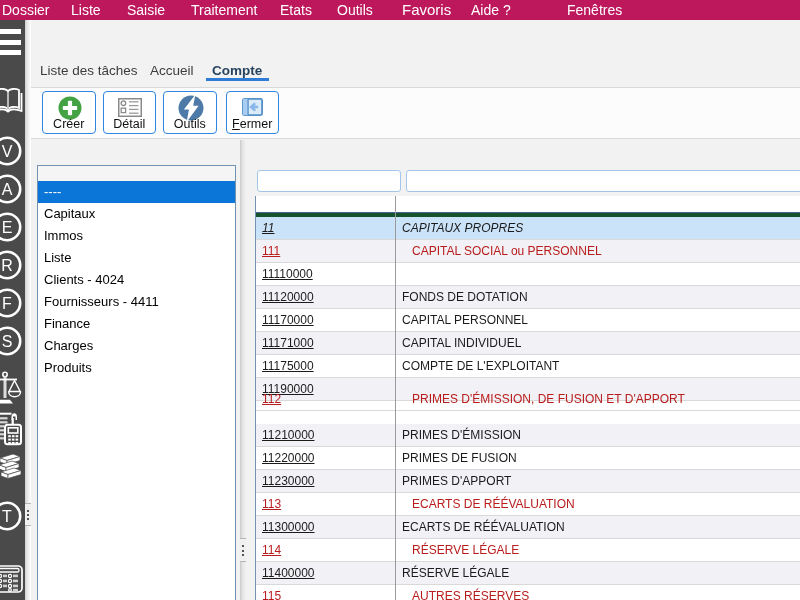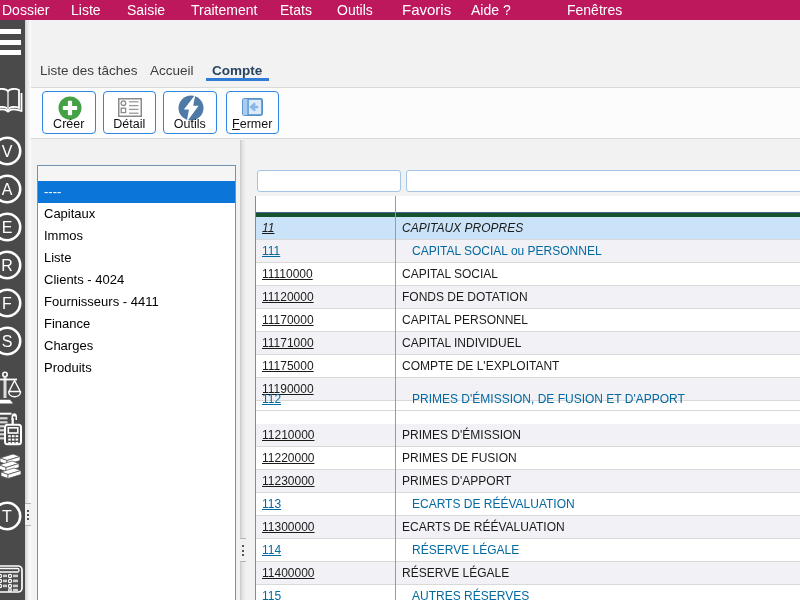--- a/index.html
+++ b/index.html
@@ -47,21 +47,21 @@
 
 
 #table { position:absolute; left:255px; top:196px; width:545px; height:404px; background:#ffffff; border-left:1px solid #7292b2; overflow:hidden; }
 #thead { position:absolute; left:0; top:16px; width:100%; height:21px; background:#14532d; border-top:1px solid #47688c; border-bottom:1px solid #88898a; }
 #thead .ct { position:absolute; left:48px; top:0; width:100%; color:#ffffff; font-size:13px; line-height:20px; }
 .trow { position:absolute; left:0; width:545px; height:23px; border-bottom:1px solid #d9d9d9; font-size:12px; line-height:22px; color:#1b1b1b; }
 .trow .code { position:absolute; left:6px; top:0;text-decoration:underline; }
 .trow .desc { position:absolute; left:146px; top:0; }
 .trow .desc.ind { left:156px; }
 .trow.grp { background:#cbe3f8; font-style:italic; }
-.trow.blue { color:#0369a1; }
+.trow.blue { color:#b91c1c; }
 .trow.stripe { background:#f1f1f6; }
 #coldiv { position:absolute; left:139px; top:0; width:1px; height:404px; background:#9b9b9b; }
 </style>
 </head>
 <body>
 
 <div id="menubar">
   <span style="left:2px;">Dossier</span>
   <span style="left:71px;">Liste</span>
   <span style="left:127px;">Saisie</span>
@@ -283,21 +283,20 @@
   <div class="trow grp" style="top:21px;">
       <span class="code">11</span>
       <span class="desc">CAPITAUX PROPRES</span>
     </div>
   <div class="trow blue stripe" style="top:44px;">
       <span class="code">111</span>
       <span class="desc ind">CAPITAL SOCIAL ou PERSONNEL</span>
     </div>
   <div class="trow" style="top:67px;">
       <span class="code">11110000</span>
-      <span class="desc">CAPITAL SOCIAL</span>
     </div>
   <div class="trow stripe" style="top:90px;">
       <span class="code">11120000</span>
       <span class="desc">FONDS DE DOTATION</span>
     </div>
   <div class="trow" style="top:113px;">
       <span class="code">11170000</span>
       <span class="desc">CAPITAL PERSONNEL</span>
     </div>
   <div class="trow stripe" style="top:136px;">

